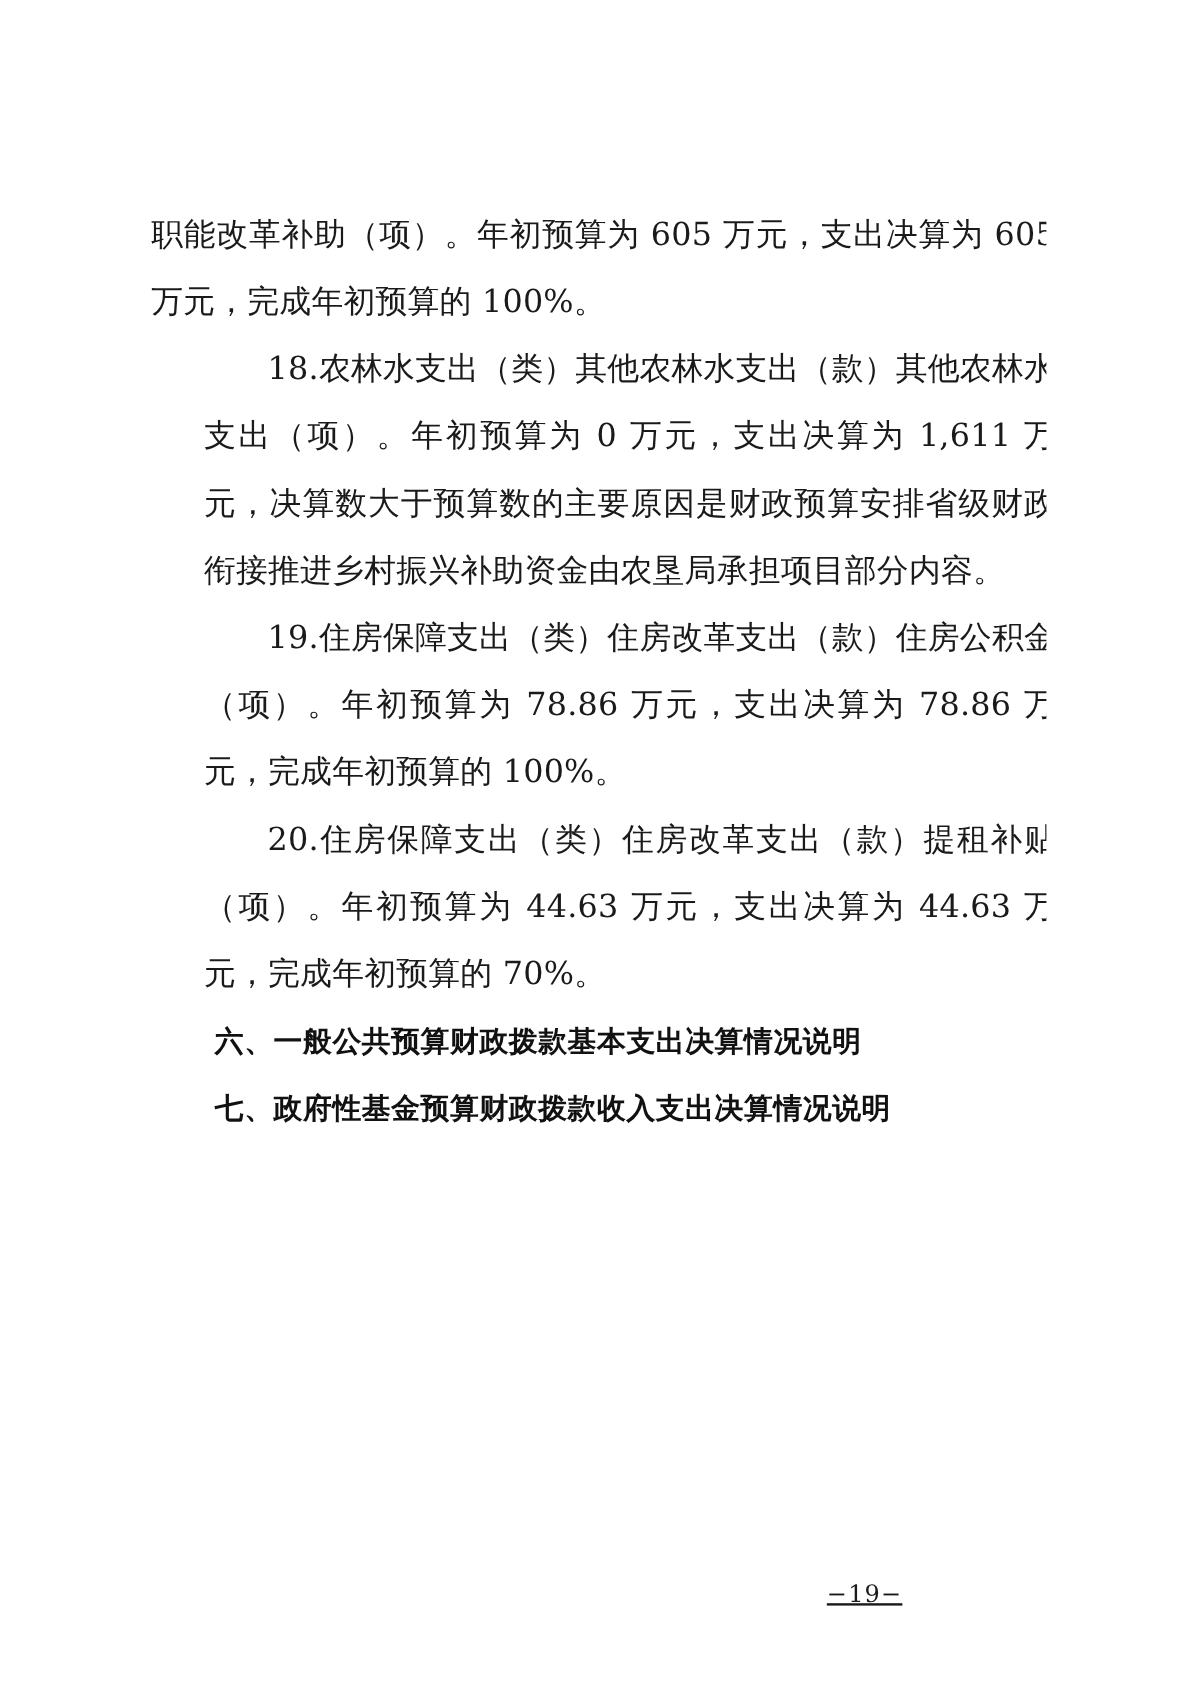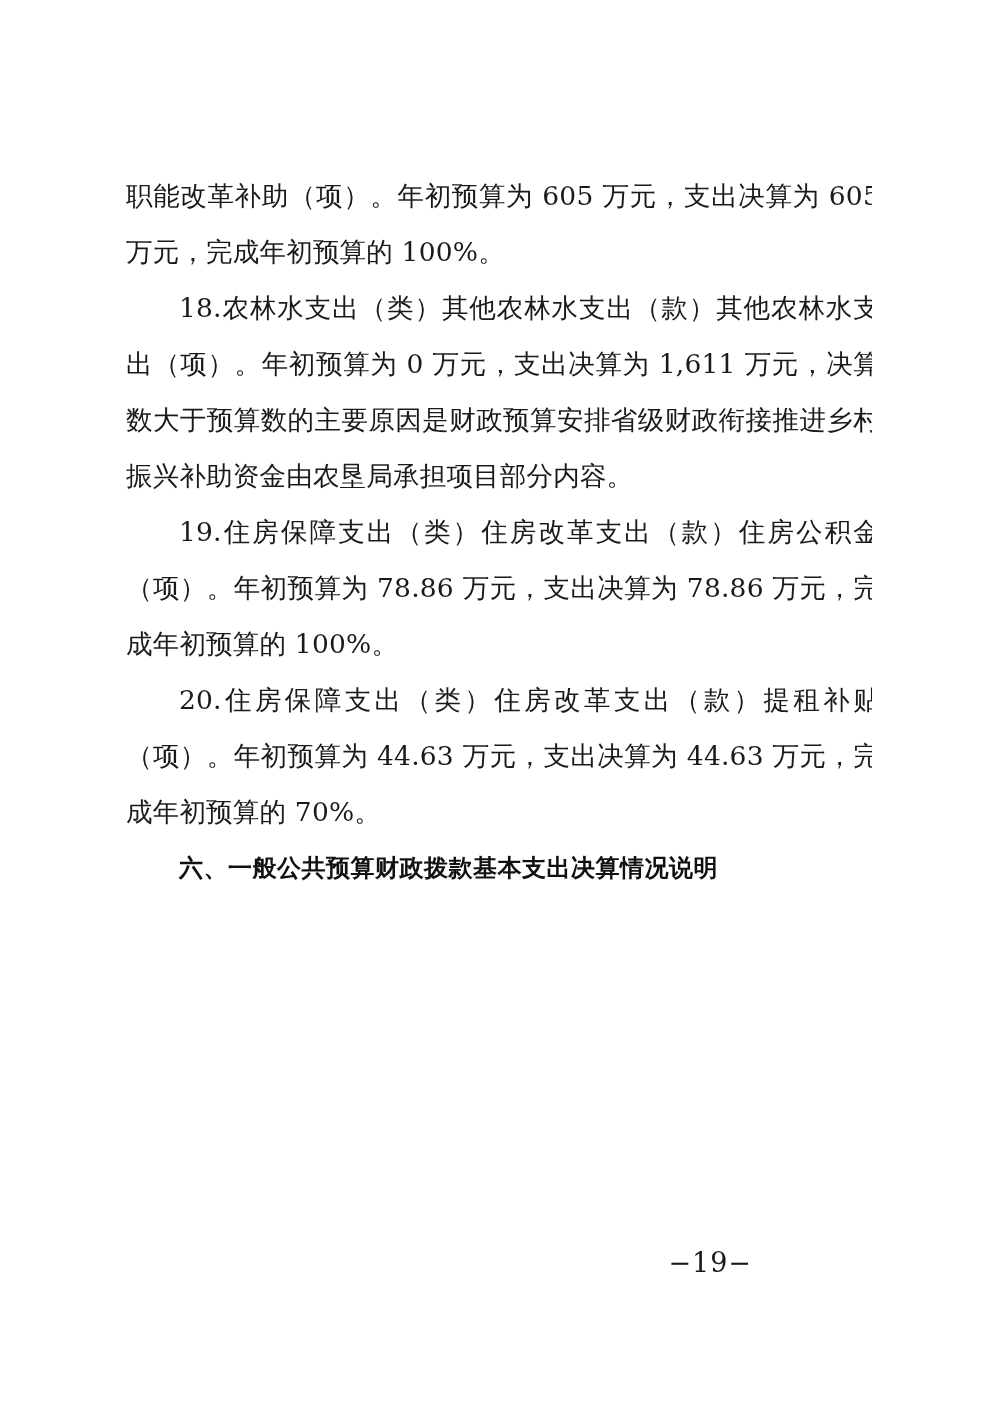--- a/index.html
+++ b/index.html
@@ -27,55 +27,58 @@
     font-size: 26.5px;
     line-height: 56px;
     text-align: justify;
     text-justify: inter-ideograph;
     letter-spacing: 0.2px;
     color: #1a1a1a;
     font-weight: 400;
   }
   p.indent {
     text-indent: 53px;
+    margin-left: 44px;
   }
   h2.heading {
     margin: 0;
     font-size: 24px;
     line-height: 56px;
     font-weight: 700;
     text-indent: 53px;
     letter-spacing: 0.5px;
     color: #111111;
     font-family: "DejaVu Sans", "Liberation Sans", sans-serif;
   }
   .pagenum {
     position: absolute;
     right: 120px;
-    top: 1247px;
-    font-size: 27px;
+    top: 1316px;
+    font-size: 20px;
     font-family: "DejaVu Serif", "Liberation Serif", serif;
     color: #1a1a1a;
     letter-spacing: 1px;
+    text-decoration: underline;
   }
 </style>
 </head>
 <body>
 
 <div class="page">
   <div class="content">
 
     <p class="para">职能改革补助（项）。年初预算为 605 万元，支出决算为 605 万元，完成年初预算的 100%。</p>
 
     <p class="para indent">18.农林水支出（类）其他农林水支出（款）其他农林水支出（项）。年初预算为 0 万元，支出决算为 1,611 万元，决算数大于预算数的主要原因是财政预算安排省级财政衔接推进乡村振兴补助资金由农垦局承担项目部分内容。</p>
 
     <p class="para indent">19.住房保障支出（类）住房改革支出（款）住房公积金（项）。年初预算为 78.86 万元，支出决算为 78.86 万元，完成年初预算的 100%。</p>
 
     <p class="para indent">20.住房保障支出（类）住房改革支出（款）提租补贴（项）。年初预算为 44.63 万元，支出决算为 44.63 万元，完成年初预算的 70%。</p>
 
     <h2 class="heading">六、一般公共预算财政拨款基本支出决算情况说明</h2>
 
 
+    <h2 class="heading">七、政府性基金预算财政拨款收入支出决算情况说明</h2>
 
   </div>
 
   <div class="pagenum">−19−</div>
 </div>
 
 </body></html>

